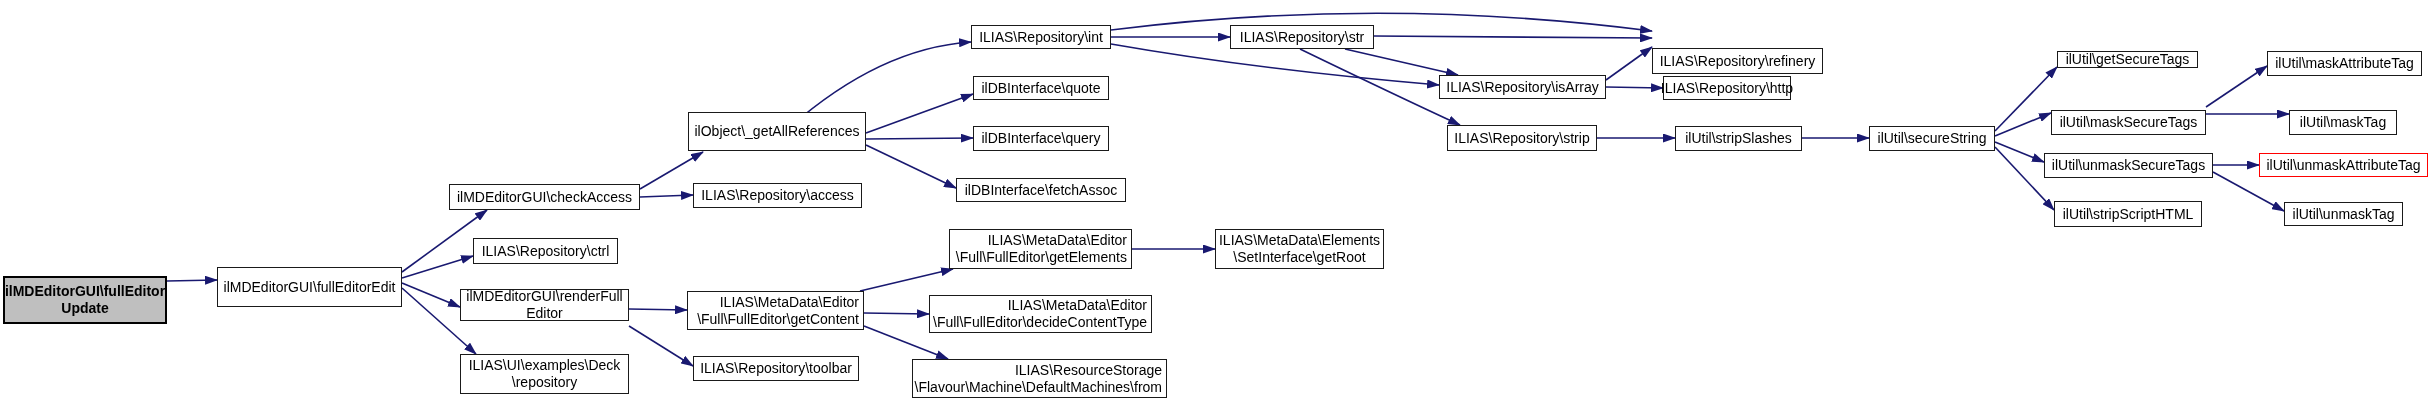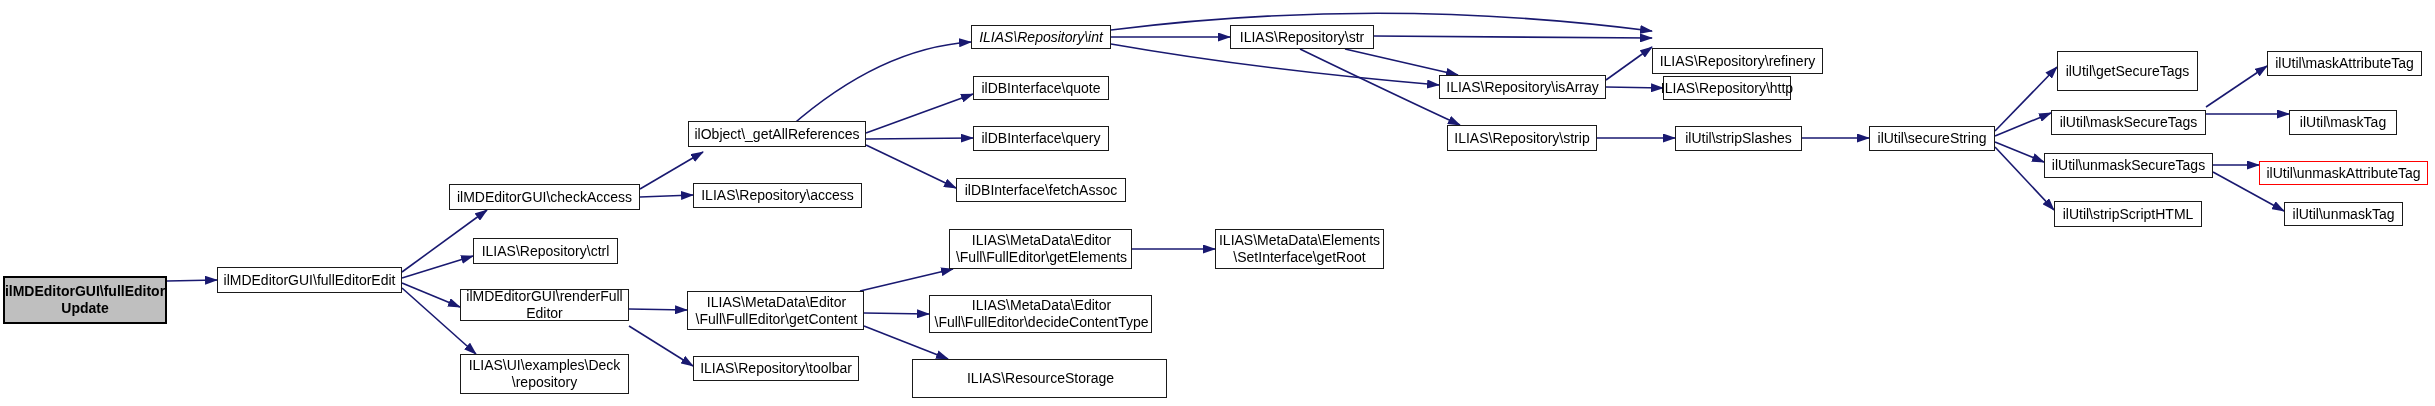--- a/index.html
+++ b/index.html
@@ -17,21 +17,21 @@
     justify-content:center;
     background:var(--node-fill,#fff);
     border:1.5px solid var(--node-border,#1a1a1a);
     color:var(--text,#000);
     font-size:14px;
     line-height:17px;
     padding:0 4px;
     cursor:pointer;
   }
   .node.center { align-items:center; text-align:center; }
-  .node.left   { align-items:center; text-align:left; padding-left:6px; }
+  .node.left   { align-items:flex-end; text-align:left; padding-left:6px; }
   .node.current { background:var(--highlight-fill,#bfbfbf); border:2.5px solid #000; }
   .node.red     { border-color:var(--red-border,#ff0000); }
   .line { white-space:nowrap; }
 </style>
 </head>
 <body>
 
 <div id="graph" style="width: 2435px; height: 406px; background: rgb(255, 255, 255);">
   <svg id="edge-layer" xmlns="http://www.w3.org/2000/svg" width="2435" height="406">
     <defs>
@@ -73,44 +73,44 @@
       <path d="M 860 291 L 953 269" fill="none" stroke="#191970" stroke-width="1.6" marker-end="url(#arrow)"></path>
       <path d="M 864 313 L 929 314" fill="none" stroke="#191970" stroke-width="1.6" marker-end="url(#arrow)"></path>
       <path d="M 864 326 L 948 359" fill="none" stroke="#191970" stroke-width="1.6" marker-end="url(#arrow)"></path>
       <path d="M 1132 249 L 1215 249" fill="none" stroke="#191970" stroke-width="1.6" marker-end="url(#arrow)"></path>
     </svg>
   <div id="node-layer">
       <div class="node center current" style="left: 3px; top: 276px; width: 164px; height: 48px; font-weight: bold;">
         <div class="line">ilMDEditorGUI\fullEditor</div>
         <div class="line">Update</div>
       </div>
-      <div class="node center" style="left: 217px; top: 267px; width: 185px; height: 26px;">
+      <div class="node center" style="left: 217px; top: 267px; width: 185px; height: 40px;">
         <div class="line">ilMDEditorGUI\fullEditorEdit</div>
       </div>
       <div class="node center" style="left: 449px; top: 184px; width: 191px; height: 26px;">
         <div class="line">ilMDEditorGUI\checkAccess</div>
       </div>
       <div class="node center" style="left: 473px; top: 238px; width: 145px; height: 26px;">
         <div class="line">ILIAS\Repository\ctrl</div>
       </div>
       <div class="node center" style="left: 460px; top: 289px; width: 169px; height: 32px;">
         <div class="line">ilMDEditorGUI\renderFull</div>
         <div class="line">Editor</div>
       </div>
       <div class="node center" style="left: 460px; top: 354px; width: 169px; height: 40px;">
         <div class="line">ILIAS\UI\examples\Deck</div>
         <div class="line">\repository</div>
       </div>
-      <div class="node center" style="left: 688px; top: 121px; width: 178px; height: 26px;">
+      <div class="node center" style="left: 688px; top: 112px; width: 178px; height: 39px;">
         <div class="line">ilObject\_getAllReferences</div>
       </div>
       <div class="node center" style="left: 693px; top: 183px; width: 169px; height: 25px;">
         <div class="line">ILIAS\Repository\access</div>
       </div>
-      <div class="node center" style="left: 971px; top: 25px; width: 140px; height: 24px; font-style: italic;">
+      <div class="node center" style="left: 971px; top: 25px; width: 140px; height: 24px;">
         <div class="line">ILIAS\Repository\int</div>
       </div>
       <div class="node center" style="left: 973px; top: 76px; width: 136px; height: 24px;">
         <div class="line">ilDBInterface\quote</div>
       </div>
       <div class="node center" style="left: 973px; top: 126px; width: 136px; height: 25px;">
         <div class="line">ilDBInterface\query</div>
       </div>
       <div class="node center" style="left: 956px; top: 178px; width: 170px; height: 24px;">
         <div class="line">ilDBInterface\fetchAssoc</div>
@@ -129,20 +129,21 @@
       </div>
       <div class="node center" style="left: 693px; top: 356px; width: 166px; height: 25px;">
         <div class="line">ILIAS\Repository\toolbar</div>
       </div>
       <div class="node left" style="left: 929px; top: 295px; width: 223px; height: 38px;">
         <div class="line">ILIAS\MetaData\Editor</div>
         <div class="line">\Full\FullEditor\decideContentType</div>
       </div>
       <div class="node left" style="left: 912px; top: 359px; width: 255px; height: 39px;">
         <div class="line">ILIAS\ResourceStorage</div>
+        <div class="line">\Flavour\Machine\DefaultMachines\from</div>
       </div>
       <div class="node center" style="left: 1230px; top: 25px; width: 144px; height: 24px;">
         <div class="line">ILIAS\Repository\str</div>
       </div>
       <div class="node center" style="left: 1439px; top: 75px; width: 167px; height: 24px;">
         <div class="line">ILIAS\Repository\isArray</div>
       </div>
       <div class="node center" style="left: 1447px; top: 125px; width: 150px; height: 26px;">
         <div class="line">ILIAS\Repository\strip</div>
       </div>
@@ -151,36 +152,36 @@
       </div>
       <div class="node center" style="left: 1663px; top: 76px; width: 128px; height: 24px;">
         <div class="line">ILIAS\Repository\http</div>
       </div>
       <div class="node center" style="left: 1675px; top: 126px; width: 127px; height: 25px;">
         <div class="line">ilUtil\stripSlashes</div>
       </div>
       <div class="node center" style="left: 1869px; top: 126px; width: 126px; height: 25px;">
         <div class="line">ilUtil\secureString</div>
       </div>
-      <div class="node center" style="left: 2057px; top: 51px; width: 141px; height: 40px;">
+      <div class="node center" style="left: 2057px; top: 51px; width: 141px; height: 17px;">
         <div class="line">ilUtil\getSecureTags</div>
       </div>
       <div class="node center" style="left: 2051px; top: 102px; width: 155px; height: 25px; margin-top: 8px;">
         <div class="line">ilUtil\maskSecureTags</div>
       </div>
       <div class="node center" style="left: 2267px; top: 51px; width: 155px; height: 25px;">
         <div class="line">ilUtil\maskAttributeTag</div>
       </div>
       <div class="node center" style="left: 2289px; top: 102px; width: 108px; height: 25px; margin-top: 8px;">
         <div class="line">ilUtil\maskTag</div>
       </div>
       <div class="node center" style="left: 2044px; top: 153px; width: 169px; height: 25px;">
         <div class="line">ilUtil\unmaskSecureTags</div>
       </div>
-      <div class="node center red" style="left: 2259px; top: 153px; width: 169px; height: 24px; margin-top: 8px;">
+      <div class="node center red" style="left: 2259px; top: 153px; width: 169px; height: 24px;">
         <div class="line">ilUtil\unmaskAttributeTag</div>
       </div>
       <div class="node center" style="left: 2054px; top: 201px; width: 148px; height: 26px;">
         <div class="line">ilUtil\stripScriptHTML</div>
       </div>
       <div class="node center" style="left: 2284px; top: 202px; width: 119px; height: 24px;">
         <div class="line">ilUtil\unmaskTag</div>
       </div>
     </div>
 </div>

